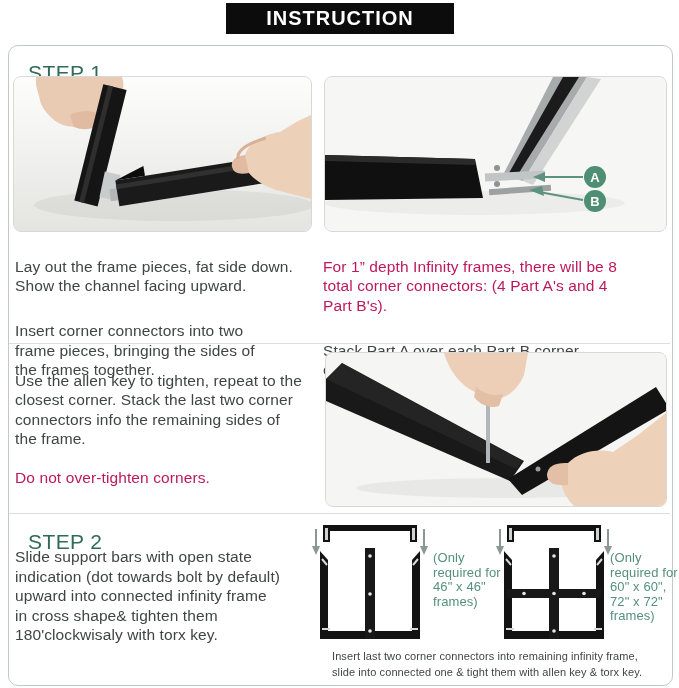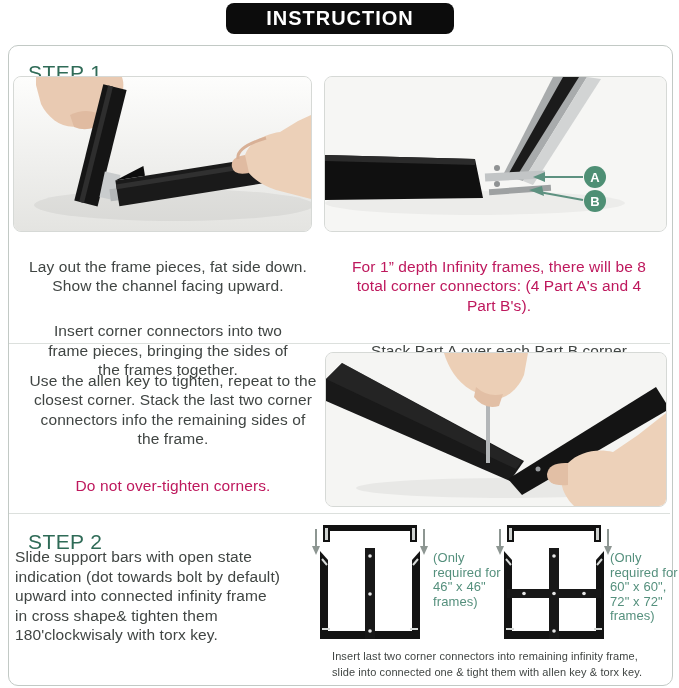--- a/index.html
+++ b/index.html
@@ -1,39 +1,39 @@
 <!DOCTYPE html>
 <html><head>
 <meta charset="utf-8">
 <style>
   html,body{margin:0;padding:0;background:#ffffff;}
   .page{position:relative;width:679px;height:688px;background:#ffffff;overflow:hidden;
         font-family:"Liberation Sans",sans-serif;color:#404543;}
   .banner{position:absolute;left:226px;top:3px;width:228px;height:31px;background:#0c0c0c;
-          border-radius:8px;display:flex;align-items:center;justify-content:center;}
+          border-radius:0;display:flex;align-items:center;justify-content:center;}
   .banner span{color:#ffffff;font-size:20px;font-weight:800;letter-spacing:1px;}
   .main-box{position:absolute;left:8px;top:45px;width:663px;height:639px;
             border:1px solid #c2c9c5;border-radius:10px;background:#ffffff;}
   .step-heading{position:absolute;margin:12px;font-size:21px;font-weight:500;color:#2f6b57;
                 letter-spacing:0.4px;}
   #step1-heading{left:16px;top:49px;}
   #step2-heading{left:16px;top:518px;}
   .photo{position:absolute;border:1px solid #d6d9d6;border-radius:8px;overflow:hidden;background:#f6f6f4;}
   #photo-layout{left:13px;top:76px;width:297px;height:154px;}
   #photo-corner{left:324px;top:76px;width:341px;height:154px;}
   #photo-allen{left:325px;top:352px;width:340px;height:153px;}
   .photo svg{display:block;width:100%;height:100%;}
   .para{position:absolute;margin:0;font-size:15.5px;line-height:19.5px;letter-spacing:0.1px;
         white-space:pre-line;color:#404543;}
   .teal{color:#be185d;}
   #s1-left{left:15px;top:237px;width:306px;}
   #s1-right{left:323px;top:237px;width:352px;}
   #s2-left{left:15px;top:351px;width:316px;}
   #s3-left{left:15px;top:547px;width:306px;}
-  .para p{margin:0 0 6px 0;white-space:pre-line;text-align:center;}
+  .para p{margin:0 0 6px 0;white-space:pre-line;}
   .para p:last-child{margin:0;}
   .divider{position:absolute;left:9px;width:661px;height:1px;background:#dce0dd;}
   #divider-1{top:343px;}
   #divider-2{top:513px;}
   .diagram{position:absolute;width:120px;height:128px;}
   #diagram-single{left:310px;top:519px;}
   #diagram-cross{left:494px;top:519px;}
   .diagram svg{display:block;width:100%;height:100%;}
   .caption{position:absolute;margin:0;font-size:13px;line-height:14.5px;color:#55907d;
            white-space:pre-line;letter-spacing:0.1px;}
@@ -126,21 +126,21 @@
 connector before joining the sides of the frame.</p>
   </div>
 
   <div class="divider" id="divider-1"></div>
 
   <div class="para" id="s2-left">
     <p style="margin:0">Use the allen key to tighten, repeat to the
 closest corner. Stack the last two corner
 connectors info the remaining sides of
 the frame.</p>
-    <p class="teal" style="margin:8px">Do not over-tighten corners.</p>
+    <p class="teal" style="margin:0">Do not over-tighten corners.</p>
   </div>
 
   <div class="photo" id="photo-allen">
     <svg viewBox="0 0 340 153">
       <rect width="340" height="153" fill="#f5f5f3"></rect>
       <ellipse cx="180" cy="135" rx="150" ry="10" fill="#000000" opacity="0.05"></ellipse>
       <polygon points="0,26 16,10 198,108 184,128 0,48" fill="#191919"></polygon>
       <polygon points="0,26 16,10 196,108 190,116" fill="#2c2c2c" opacity="0.6"></polygon>
       <polygon points="182,126 330,34 340,50 340,58 196,142" fill="#141414"></polygon>
       <circle cx="212" cy="116" r="2.5" fill="#9a9da0"></circle>

